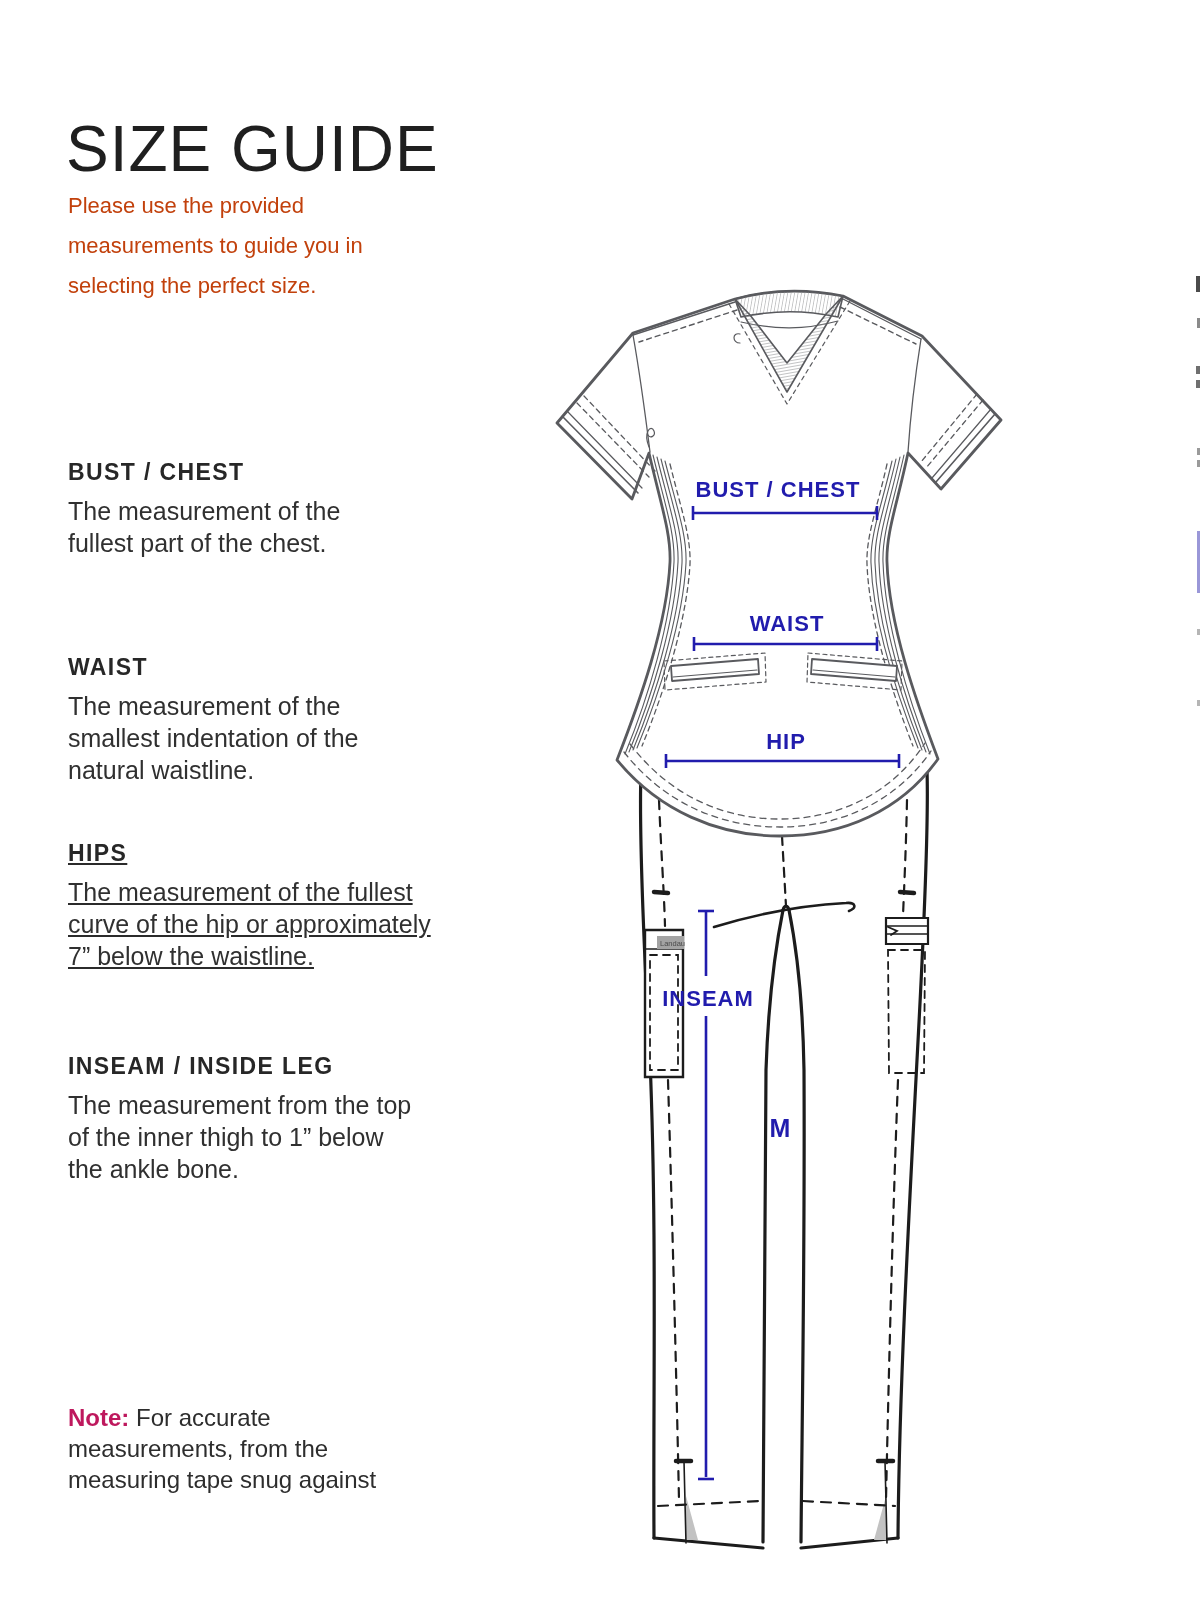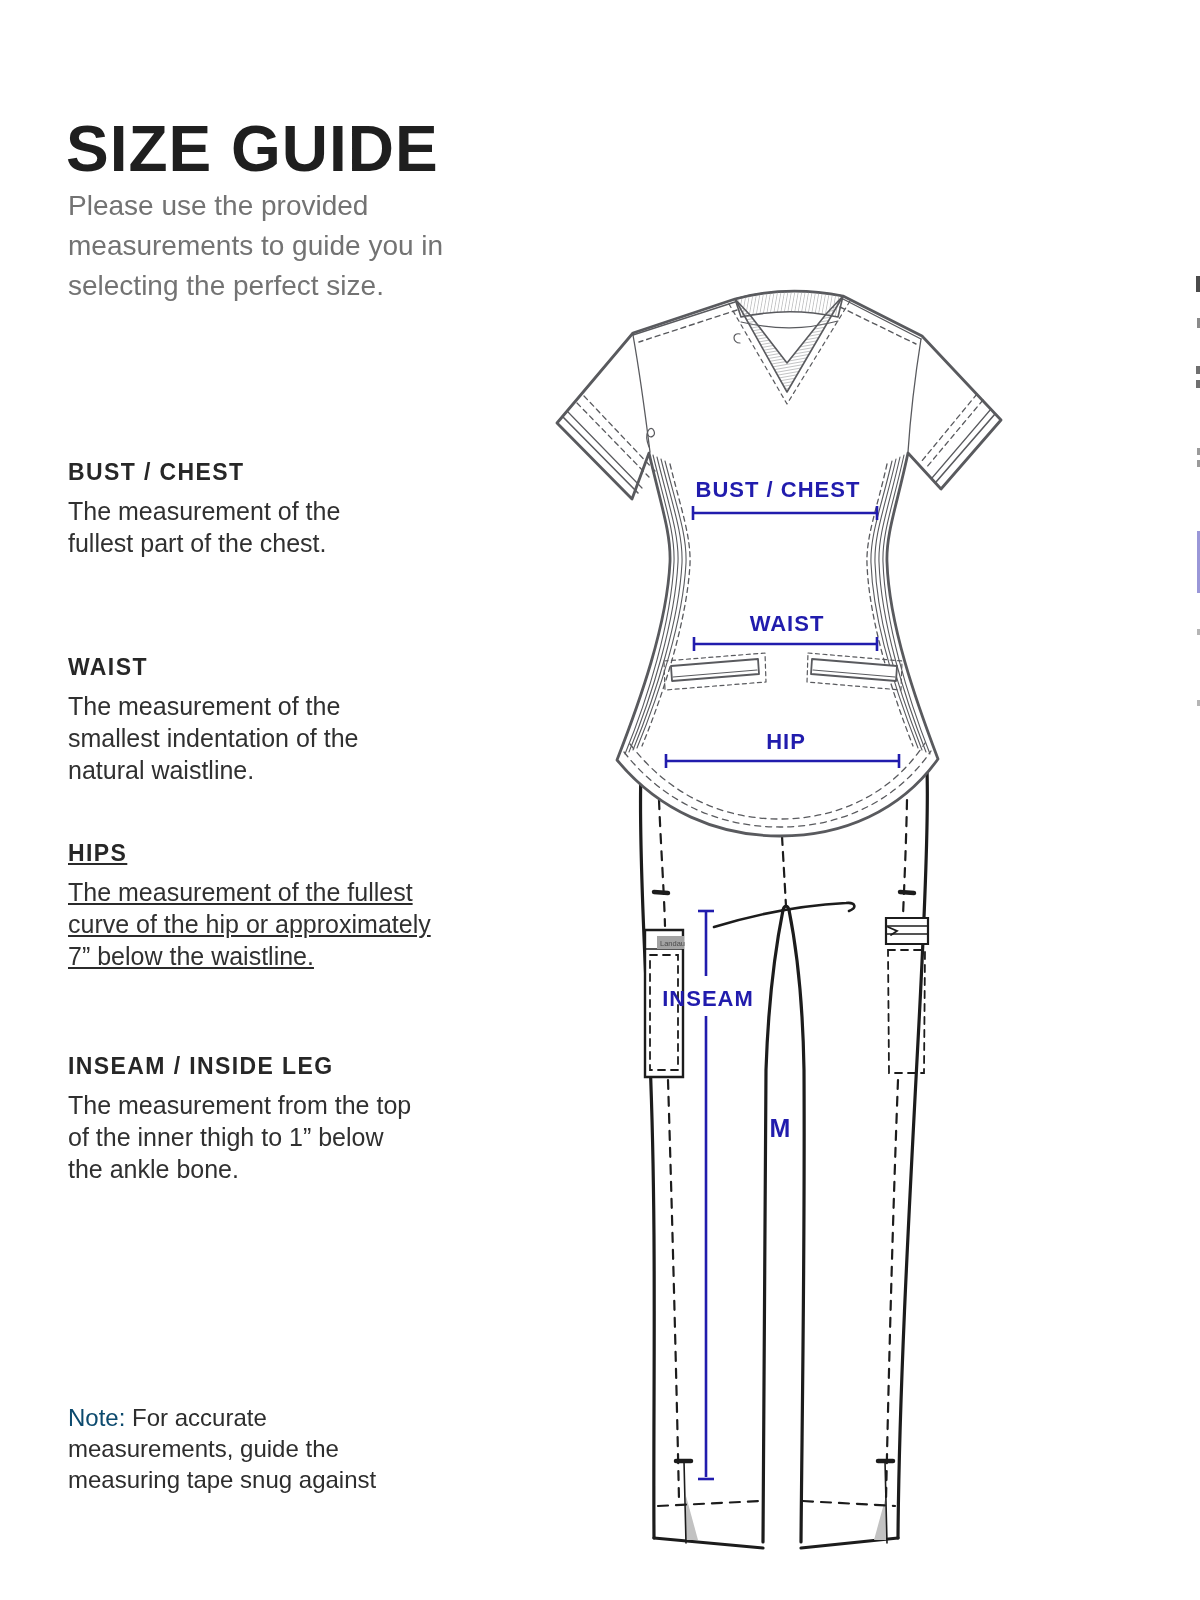--- a/index.html
+++ b/index.html
@@ -2,36 +2,36 @@
 <html><head>
 <meta charset="utf-8">
 <style>
   html,body{margin:0;padding:0;}
   body{
     width:1200px;height:1600px;position:relative;background:#ffffff;
     font-family:"Liberation Sans", sans-serif;color:#2b2b2b;overflow:hidden;
   }
   .abs{position:absolute;}
   .page-title{
-    left:66px;top:74px;font-size:64px;font-weight:bold;letter-spacing:1px;
+    left:66px;top:74px;font-size:64px;font-weight:normal;letter-spacing:1px;
     line-height:64px;color:#1f1f1f;white-space:nowrap;
   }
-  .intro{left:68px;top:186px;font-size:28px;line-height:40px;color:#737373;}
+  .intro{left:68px;top:186px;font-size:22px;line-height:40px;color:#c2410c;}
   .section{left:68px;}
   .sec-heading{
     font-size:23px;font-weight:bold;letter-spacing:1.4px;color:#272727;
     margin:0 0 11px 0;line-height:24px;white-space:nowrap;
   }
   .sec-body{font-size:25px;line-height:32px;color:#303030;}
   .sec-bust{top:460px;}
   .sec-waist{top:655px;}
   .sec-hips{top:841px;text-decoration:underline;}
   .sec-inseam{top:1048px;margin-top:6px;}
   .note{left:68px;top:1402px;font-size:24px;line-height:31px;color:#2d2d2d;}
-  .note b{font-weight:normal;color:#0c4a6e;}
+  .note b{font-weight:bold;color:#be185d;}
   .diagram-wrap{left:500px;top:260px;width:700px;height:1340px;}
   svg text{font-family:"Liberation Sans", sans-serif;}
   .edge-art{position:absolute;}
 </style>
 </head>
 <body>
 
 <h1 class="abs page-title">SIZE GUIDE</h1>
 
 <div class="abs intro">
@@ -70,21 +70,21 @@
   <div class="sec-heading">INSEAM / INSIDE LEG</div>
   <div class="sec-body">
     <div>The measurement from the top</div>
     <div>of the inner thigh to 1” below</div>
     <div>the ankle bone.</div>
   </div>
 </div>
 
 <div class="abs note">
   <div><b>Note:</b> <span>For accurate</span></div>
-  <div>measurements, guide the</div>
+  <div>measurements, from the</div>
   <div>measuring tape snug against</div>
 </div>
 
 <div class="abs diagram-wrap">
 <svg width="700" height="1340" viewBox="500 260 700 1340">
   <defs>
     <pattern id="hatch" width="3" height="3" patternUnits="userSpaceOnUse" patternTransform="rotate(80)">
       <line x1="0" y1="0" x2="0" y2="3" stroke="#8f9092" stroke-width="1.1"></line>
     </pattern>
     <pattern id="hatch2" width="3.4" height="3.4" patternUnits="userSpaceOnUse" patternTransform="rotate(10)">

